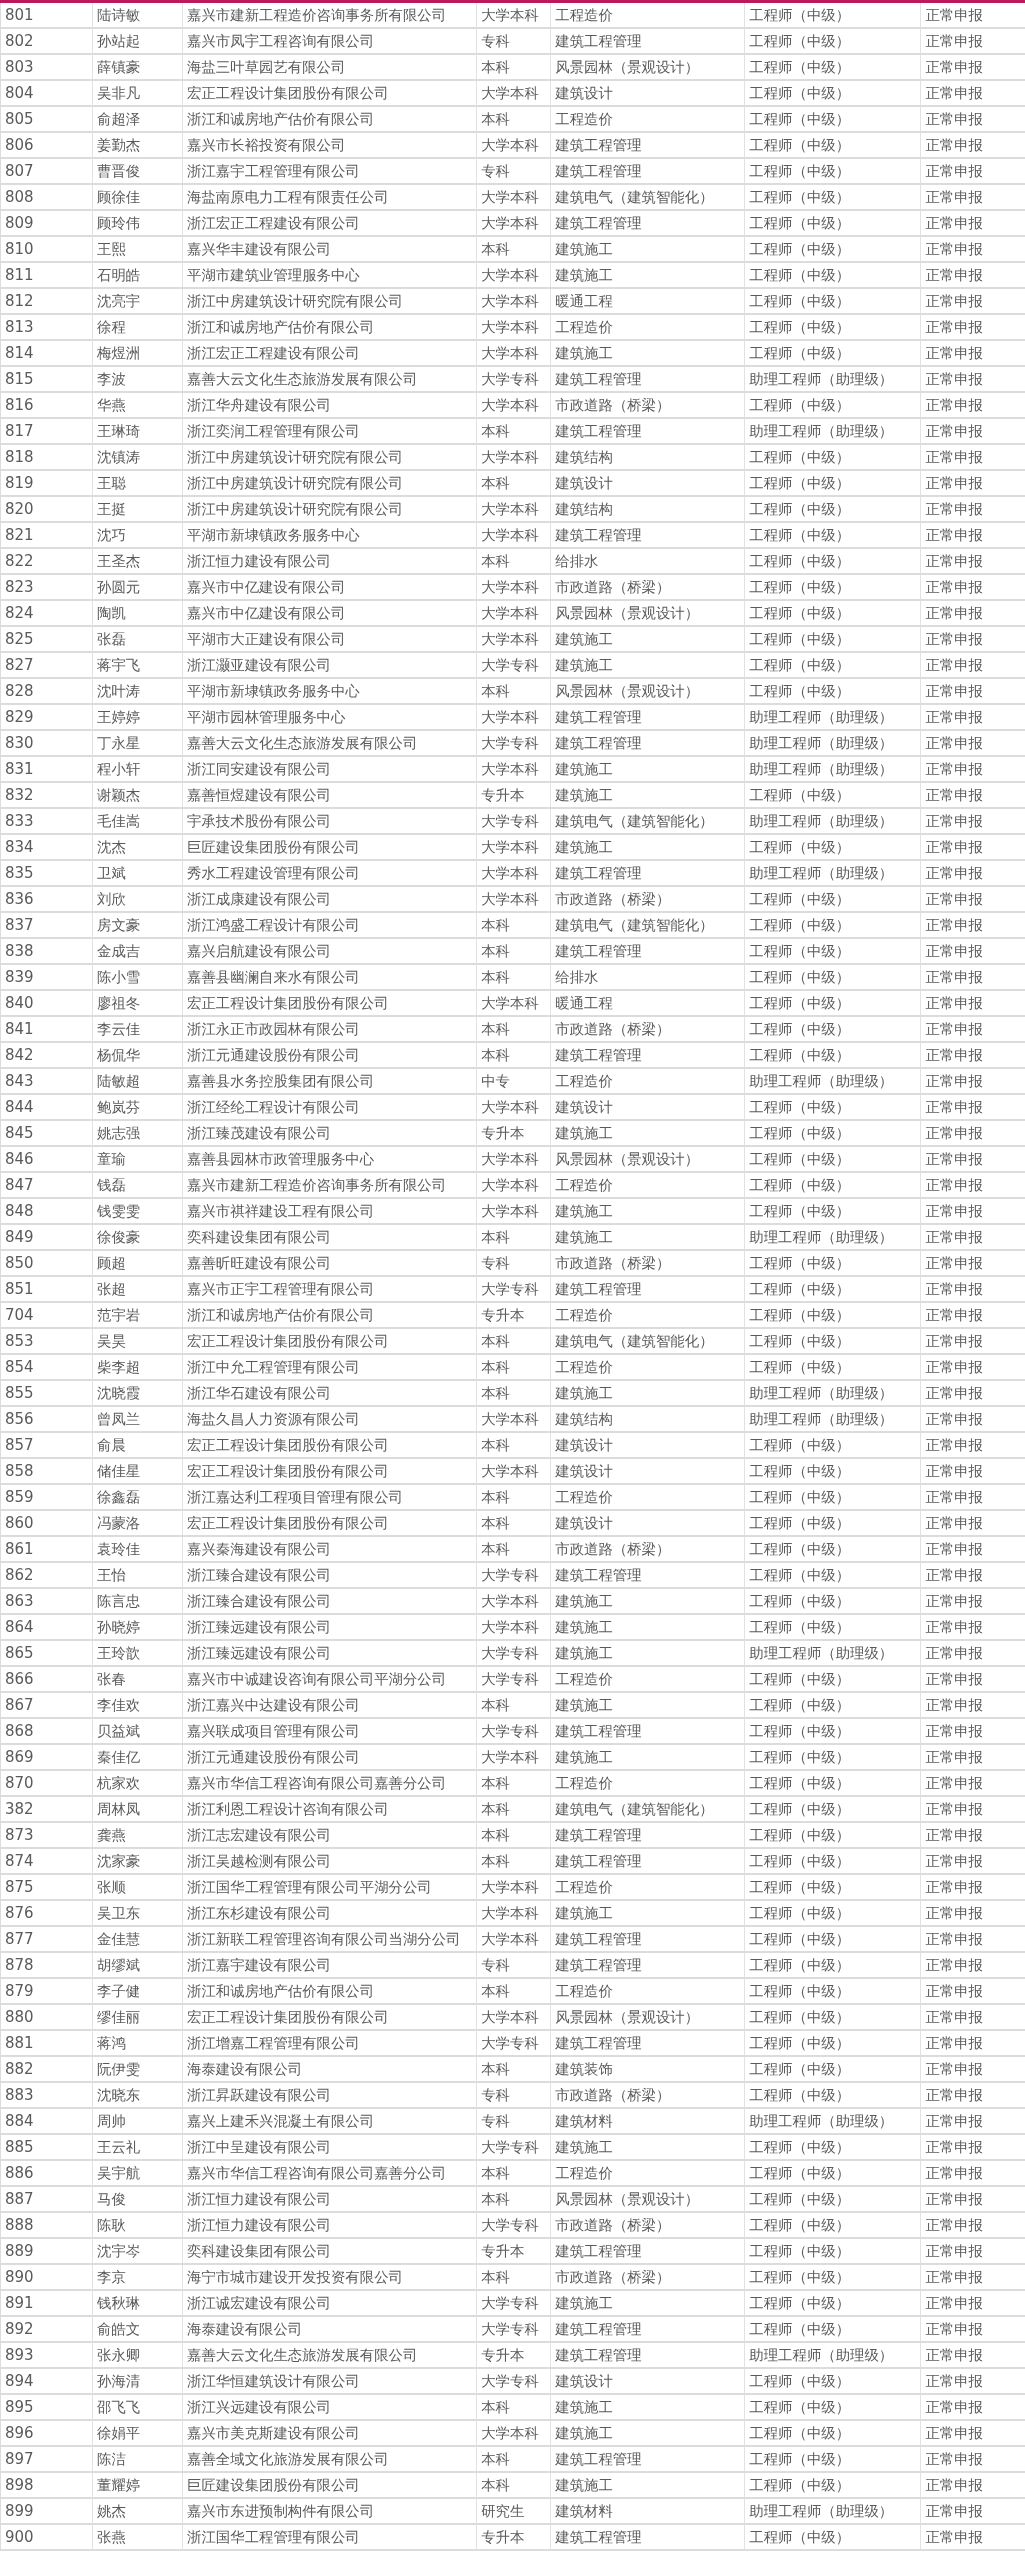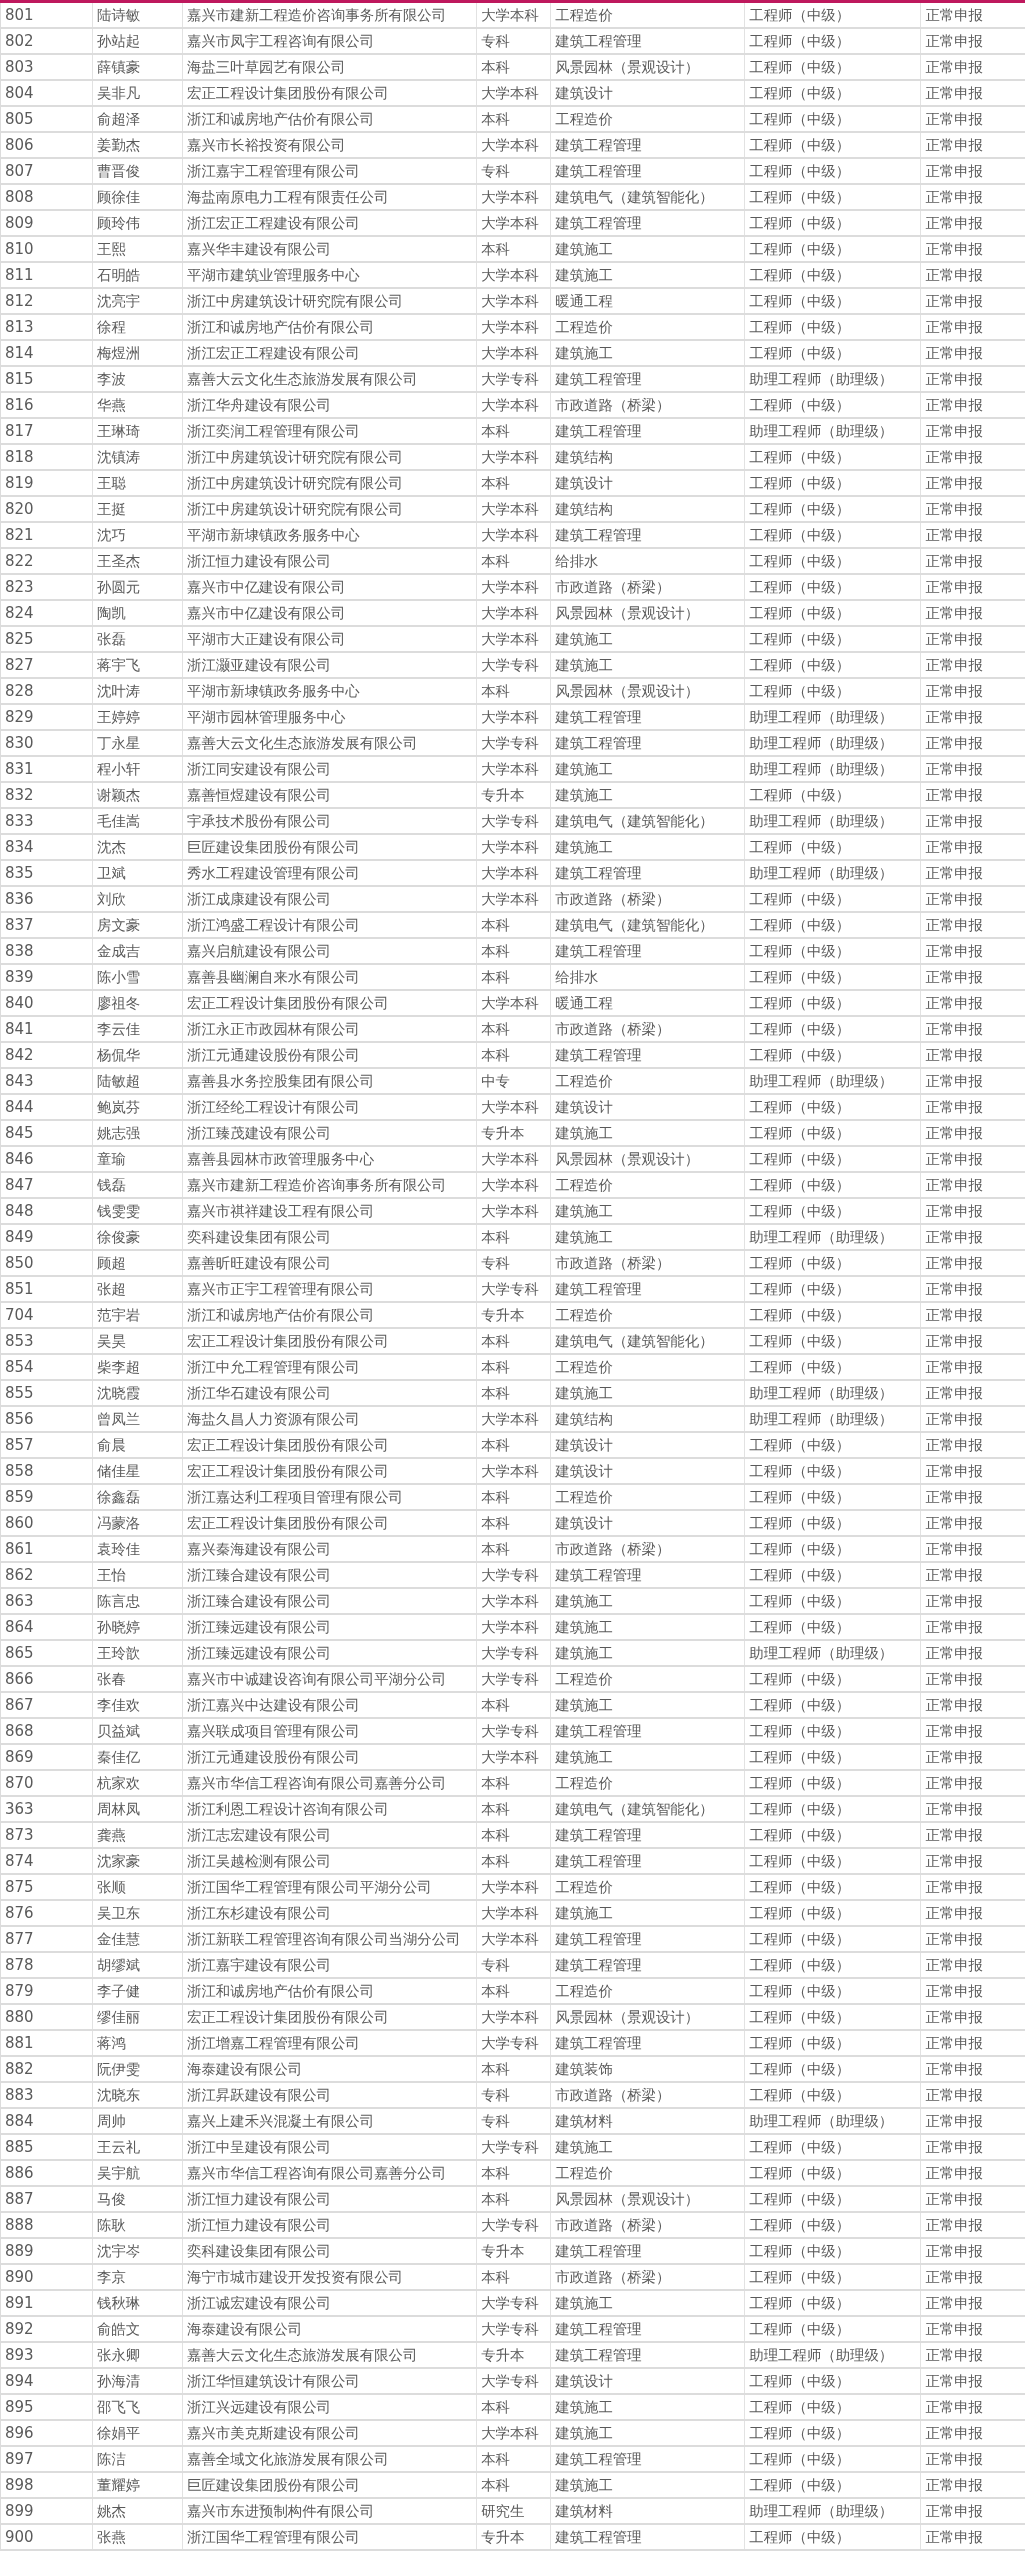--- a/index.html
+++ b/index.html
@@ -665,21 +665,21 @@
       <tr>
         <td class="num">870</td>
         <td class="name">杭家欢</td>
         <td class="company">嘉兴市华信工程咨询有限公司嘉善分公司</td>
         <td class="edu">本科</td>
         <td class="major">工程造价</td>
         <td class="title">工程师（中级）</td>
         <td class="status">正常申报</td>
       </tr>
       <tr>
-        <td class="num">363</td>
+        <td class="num">382</td>
         <td class="name">周林凤</td>
         <td class="company">浙江利恩工程设计咨询有限公司</td>
         <td class="edu">本科</td>
         <td class="major">建筑电气（建筑智能化）</td>
         <td class="title">工程师（中级）</td>
         <td class="status">正常申报</td>
       </tr>
       <tr>
         <td class="num">873</td>
         <td class="name">龚燕</td>

